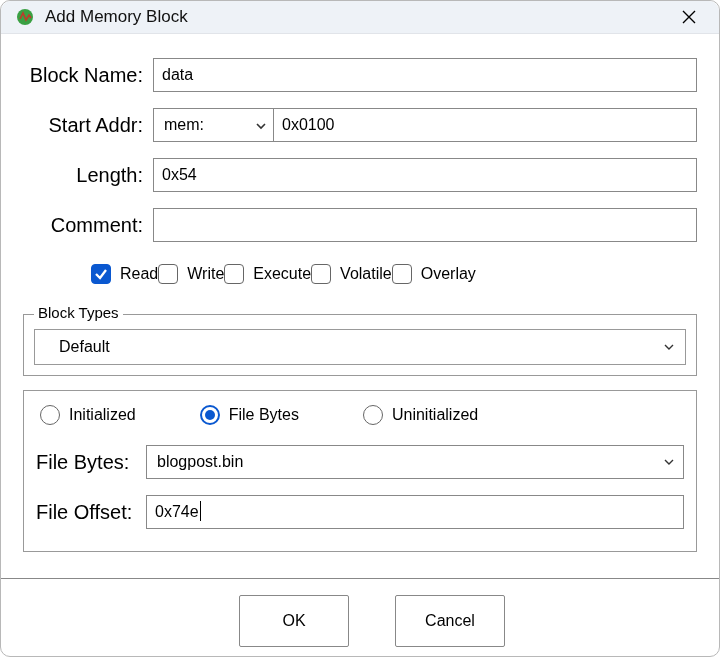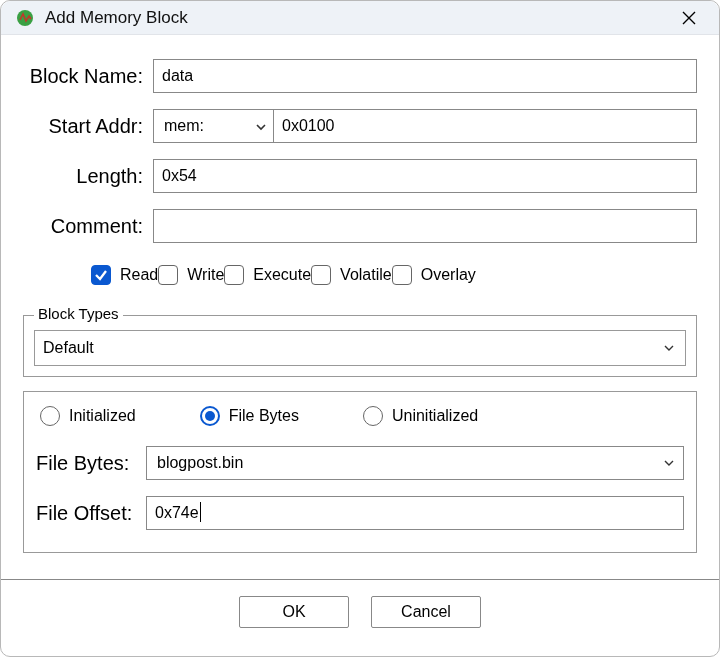--- a/index.html
+++ b/index.html
@@ -135,21 +135,21 @@
     background: #fff;
     padding: 0 4px;
     font-size: 15px;
   }
   .block-type-select {
     width: 100%;
     height: 36px;
     display: flex;
     align-items: center;
     justify-content: space-between;
-    padding: 0 10px 0 8px;
+    padding: 0 10px 0 24px;
     border: 1px solid #999;
     font-size: 16px;
     cursor: pointer;
     gap: 12px;
   }
 
   .panel {
     border: 1px solid #999;
     margin-top: 14px;
     padding: 14px 12px 14px 12px;
@@ -204,27 +204,28 @@
     margin: 26px -22px 0 -22px;
   }
   .button-bar {
     display: flex;
     justify-content: center;
     gap: 22px;
     padding: 16px 0 18px 0;
   }
   .btn {
     min-width: 110px;
-    height: 32px;
+    height: 52px;
     border: 1px solid #888;
     background: #fff;
     font-size: 16px;
     font-family: inherit;
     cursor: pointer;
     border-radius: 2px;
+    margin-left: 24px;
   }
   .chev { width: 12px; height: 12px; }
   .caret { position: relative; top: 1px; }
   .cursor-caret {
     display: inline-block;
     width: 1px; height: 20px;
     background: #000;
     vertical-align: middle;
     margin-left: 1px;
     position: relative; top: -1px;

